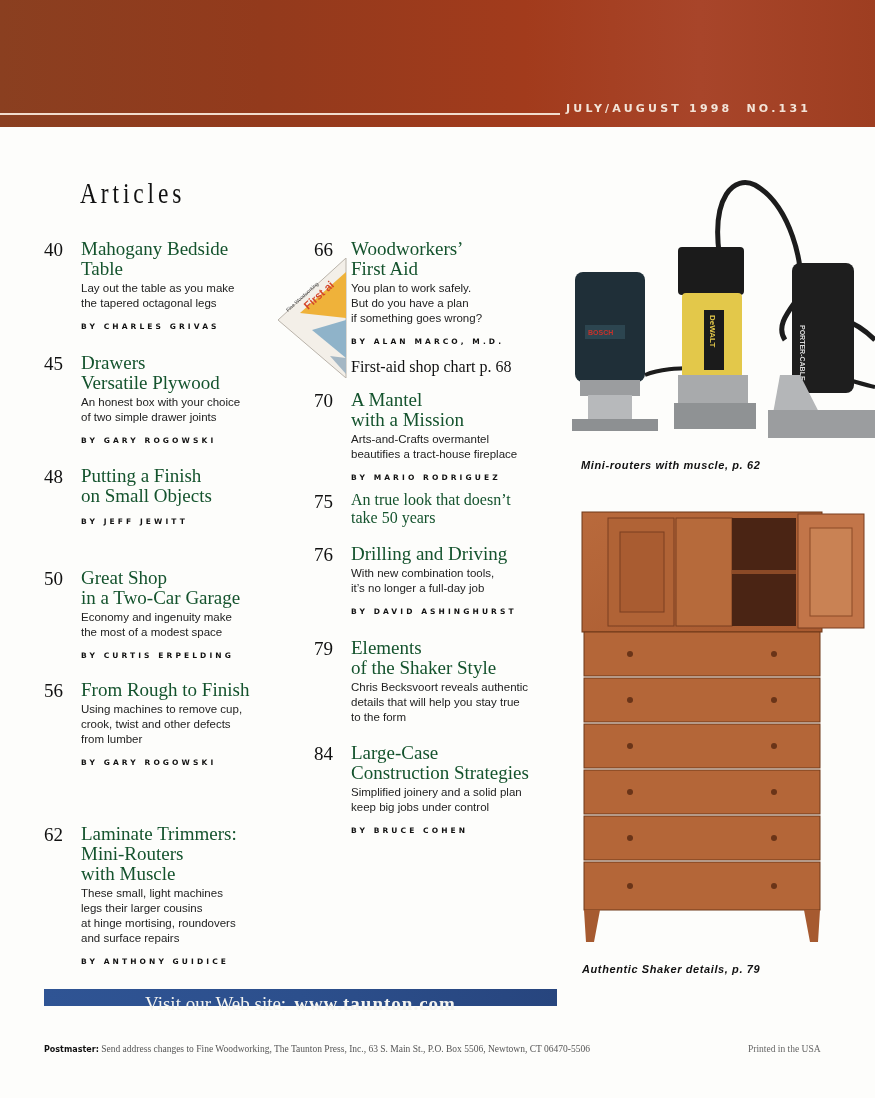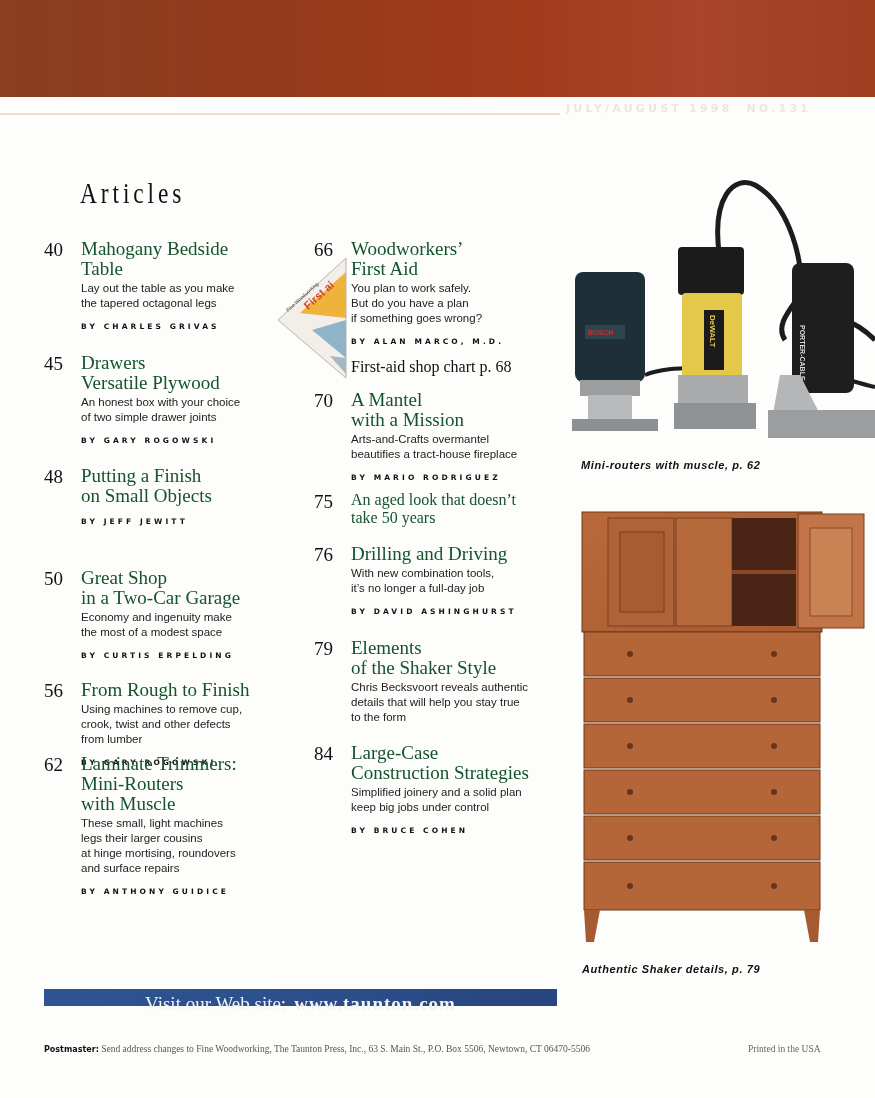--- a/index.html
+++ b/index.html
@@ -1,21 +1,21 @@
 <!DOCTYPE html>
 <html><head>
   <meta charset="utf-8">
   <style>
     html, body { margin: 0; padding: 0; }
     body {
       width: 875px; height: 1098px; position: relative; overflow: hidden;
       background: #fdfdfb; font-family: "Liberation Sans", sans-serif; color: #1a1a1a;
     }
     .header {
-      position: absolute; left: 0; top: 0; width: 875px; height: 97px;
+      position: absolute; left: 0; top: 0; width: 875px; height: 127px;
       background: linear-gradient(90deg, #8a3f20 0%, #933a1c 30%, #a23b1c 60%, #a8452a 80%, #9e3e21 100%);
     }
     .header-rule {
       position: absolute; left: 0; top: 113px; width: 560px; height: 2px; background: #f1dccd;
     }
     .issue-line {
       position: absolute; left: 566px; top: 102px; color: #f3e4d8;
       font-family: "DejaVu Sans", sans-serif; font-weight: bold; font-size: 11px; letter-spacing: 3.2px;
       white-space: nowrap;
     }
@@ -150,21 +150,21 @@
     </div>
     <div class="dek">
       <span class="dek-line">Using machines to remove cup,</span>
       <span class="dek-line">crook, twist and other defects</span>
       <span class="dek-line">from lumber</span>
     </div>
     <div class="byline">BY GARY ROGOWSKI</div>
   </div>
 </div>
 
-<div class="article" style="left:44px; top:754px;">
+<div class="article" style="left:44px; top:824px;">
   <div class="num">62</div>
   <div class="body">
     <div class="title">
       <span class="title-line">Laminate Trimmers:</span>
       <span class="title-line">Mini-Routers</span>
       <span class="title-line">with Muscle</span>
     </div>
     <div class="dek">
       <span class="dek-line">These small, light machines</span>
       <span class="dek-line">legs their larger cousins</span>
@@ -213,21 +213,21 @@
       <span class="dek-line">beautifies a tract-house fireplace</span>
     </div>
     <div class="byline">BY MARIO RODRIGUEZ</div>
   </div>
 </div>
 
 <div class="article" style="left:314px; top:491px; width:250px;">
   <div class="num">75</div>
   <div class="body">
     <div class="title" style="font-size:16px; line-height:18px;">
-      <span class="title-line">An aged look that doesn’t</span>
+      <span class="title-line">An true look that doesn’t</span>
       <span class="title-line">take 50 years</span>
     </div>
   </div>
 </div>
 
 <div class="article" style="left:314px; top:544px;">
   <div class="num">76</div>
   <div class="body">
     <div class="title">
       <span class="title-line">Drilling and Driving</span>

